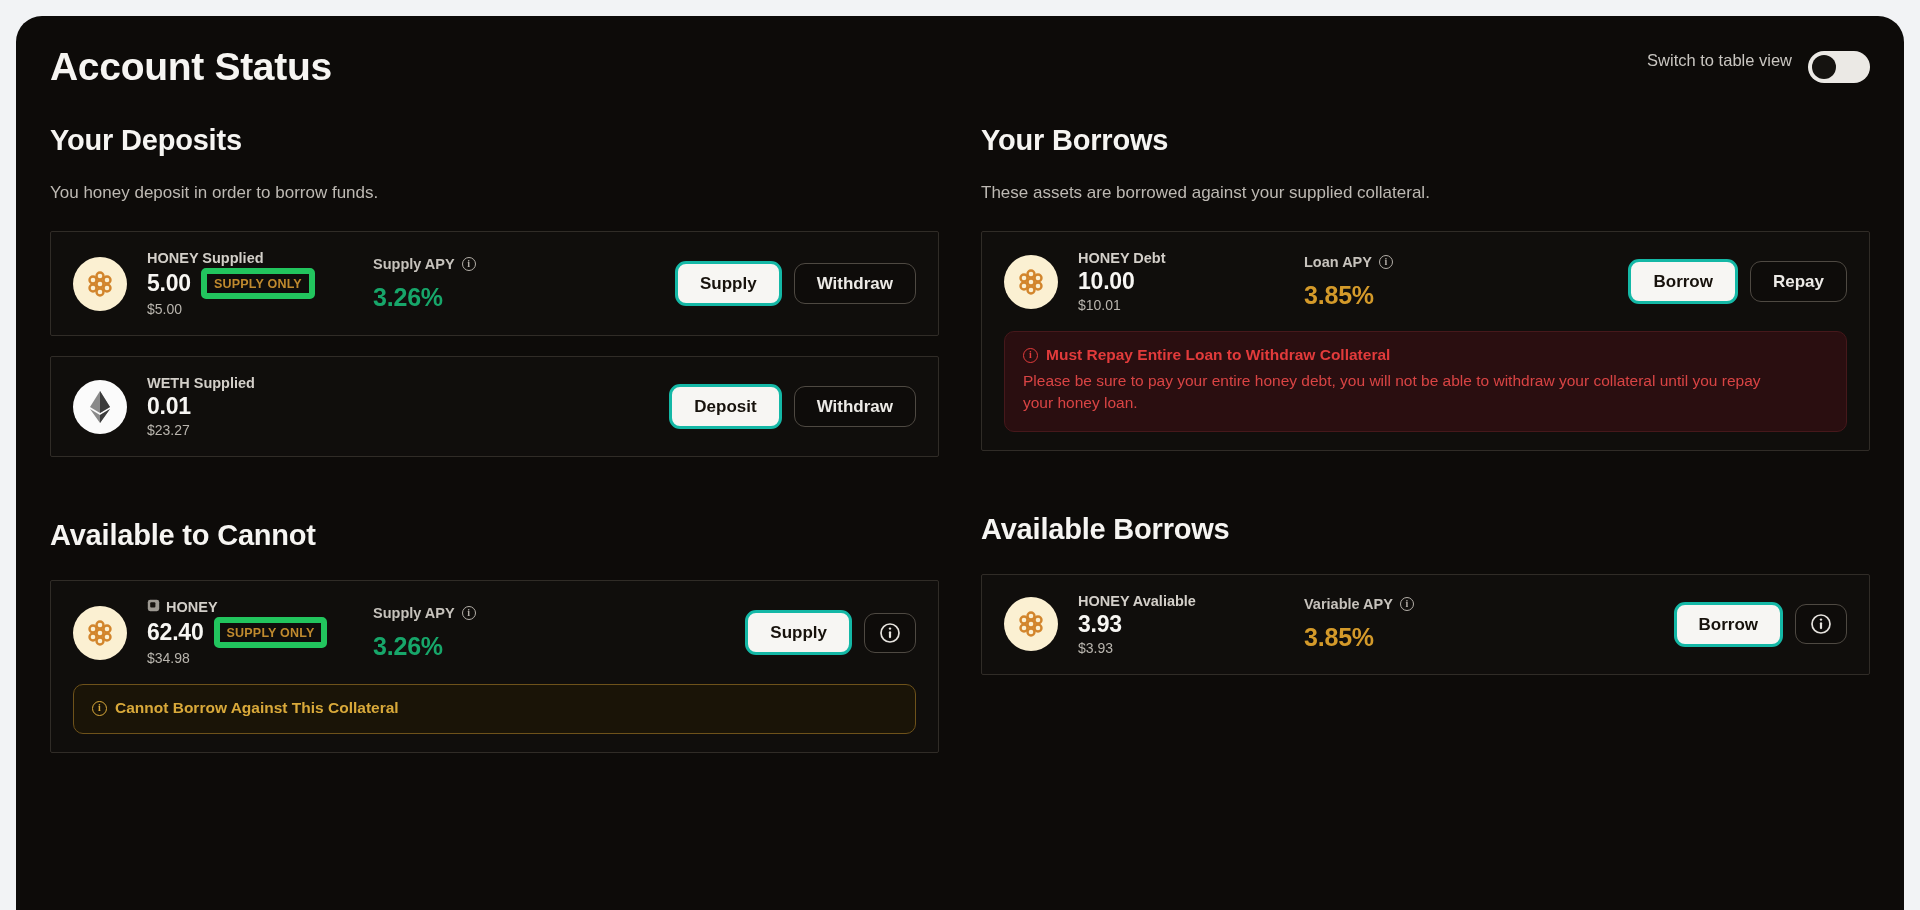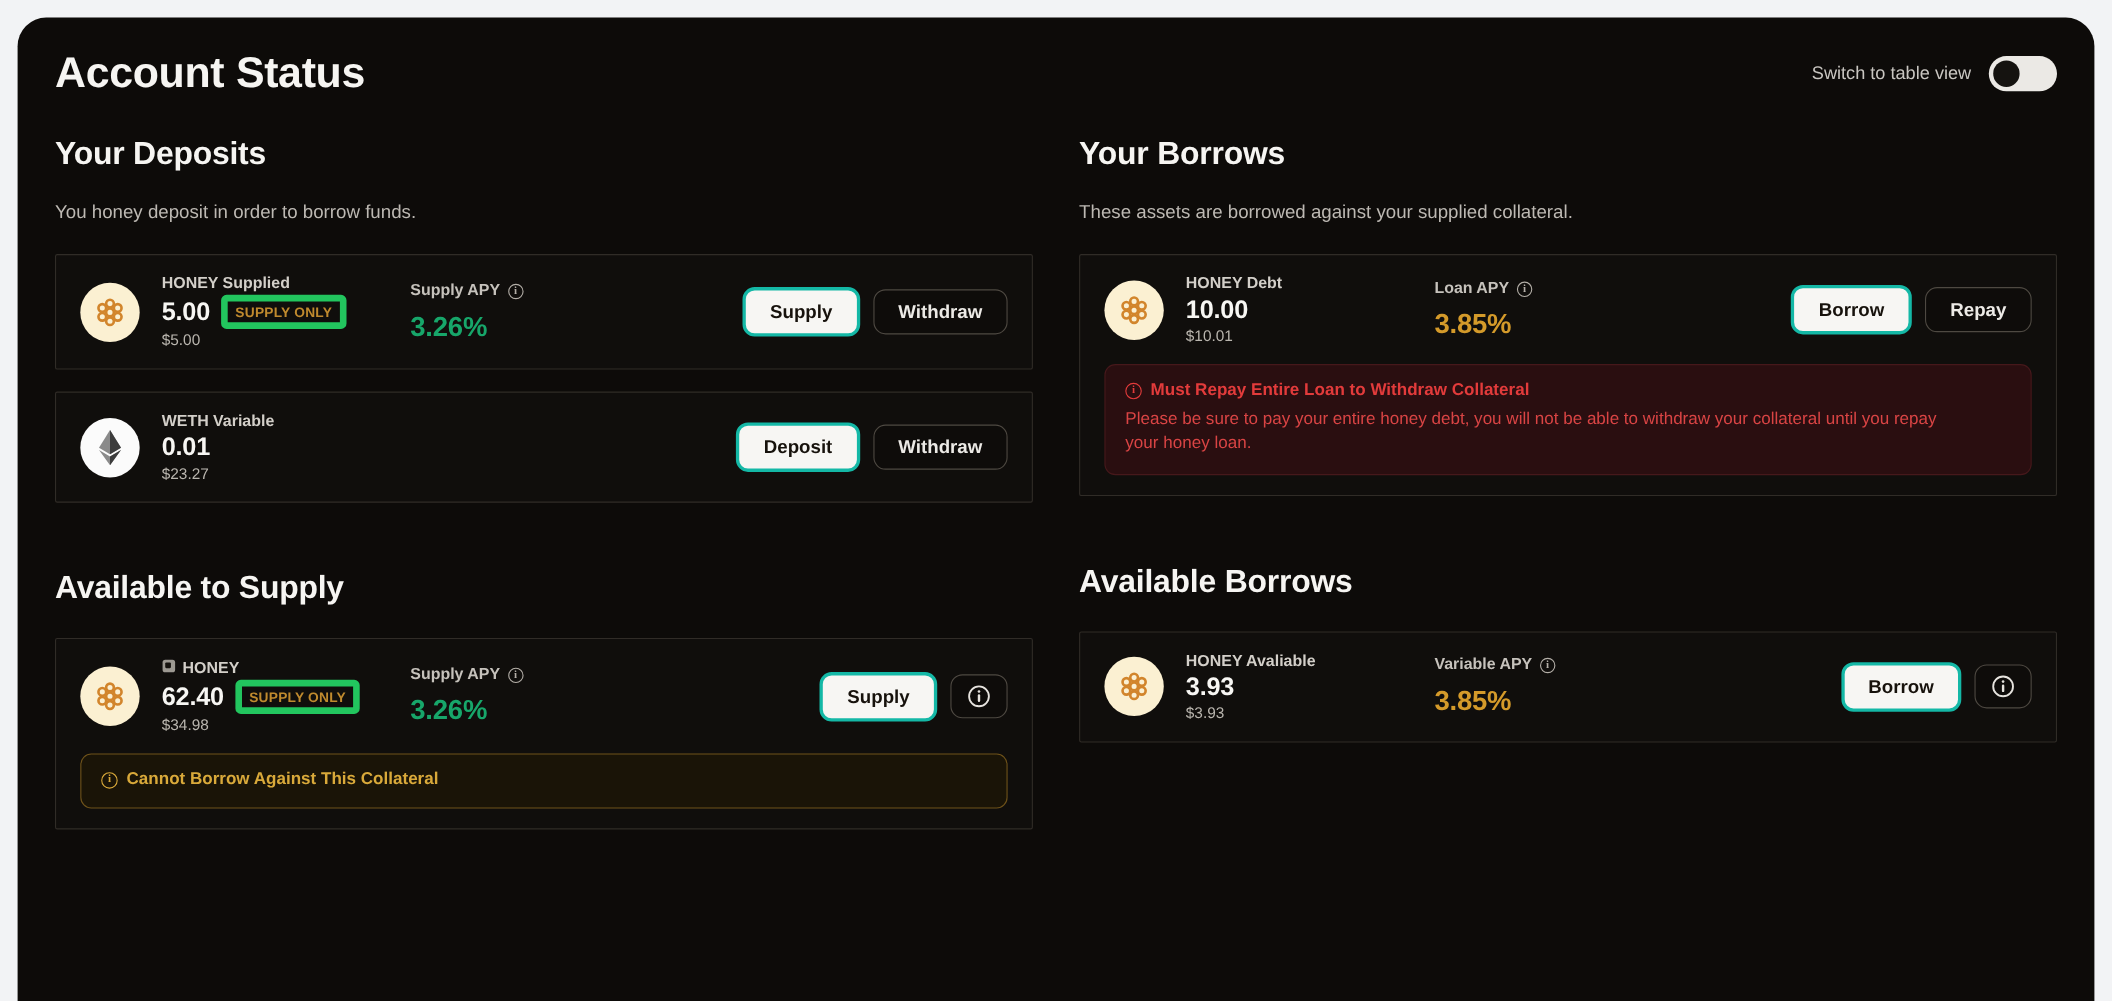--- a/index.html
+++ b/index.html
@@ -19,21 +19,21 @@
   }
   .header {
     display: flex; align-items: center; justify-content: space-between;
     padding: 24px 34px 0 34px;
     height: 78px;
   }
   .page-title {
     font-size: 39px; font-weight: bold; color: #f6f5f2;
     letter-spacing: -0.3px;
   }
-  .toggle-wrap { display: flex; align-items: center; gap: 16px; }
+  .toggle-wrap { display: flex; gap: 16px; }
   .toggle-label { font-size: 16.5px; color: #c9c6c1; }
   .toggle {
     width: 62px; height: 32px; border-radius: 16px;
     background: #ebe9e5; position: relative; cursor: pointer;
     border: none;
   }
   .toggle .knob {
     position: absolute; left: 4px; top: 4px;
     width: 24px; height: 24px; border-radius: 50%;
     background: #151310;
@@ -92,21 +92,21 @@
   .badge {
     font-size: 12.5px; font-weight: bold; color: #c08a2e;
     border: 6px solid #22c55e; border-radius: 5px;
     padding: 3px 7px 2px 7px; letter-spacing: 0.2px;
   }
   .asset-usd { font-size: 14px; color: #b9b5ae; }
 
   .apy { width: 210px; flex: 0 0 210px; }
   .apy-label {
     font-size: 14.5px; color: #c6c2bc; font-weight: 600;
-    display: flex; align-items: flex-end; gap: 7px;
+    display: flex; align-items: center; gap: 7px;
   }
   .apy-value {
     font-size: 25px; font-weight: bold; margin-top: 11px;
     letter-spacing: -0.2px;
   }
   .apy-value.green { color: #17a66a; }
   .apy-value.gold  { color: #d49a2a; }
 
   .actions { margin-left: auto; display: flex; align-items: center; gap: 12px; }
   .btn {
@@ -231,41 +231,41 @@
               <span class="coin weth">
                 <svg width="22" height="34" viewBox="0 0 22 34" aria-hidden="true">
                   <polygon points="11,1 21,17 11,23 1,17" fill="#8a8a8a"></polygon>
                   <polygon points="11,1 11,23 21,17" fill="#3c3c3c"></polygon>
                   <polygon points="11,25 21,19 11,33 1,19" fill="#8a8a8a"></polygon>
                   <polygon points="11,25 11,33 21,19" fill="#3c3c3c"></polygon>
                 </svg>
               </span>
               <span class="asset-meta">
                 <span class="asset-label">
-                  <span>WETH Variable</span>
+                  <span>WETH Supplied</span>
                 </span>
                 <span class="asset-amount-row">
                   <span class="asset-amount">0.01</span>
                 </span>
                 <span class="asset-usd">$23.27</span>
               </span>
             </div>
 
             <div class="apy"></div>
 
             <div class="actions">
               <button class="btn btn-primary">Deposit</button>
               <button class="btn btn-outline">Withdraw</button>
             </div>
           </div>
         </div>
       </div>
 
       <div class="section">
-        <div class="section-title">Available to Supply</div>
+        <div class="section-title">Available to Cannot</div>
 
         <div class="card">
           <div class="card-row">
             <div class="asset">
               <span class="coin honey">
                 <svg width="34" height="34" viewBox="0 0 34 34" aria-hidden="true">
                   <g fill="none" stroke="#d2852c" stroke-width="2.4">
                     <circle cx="17" cy="17" r="3.5"></circle>
                     <circle cx="17" cy="9" r="3.5"></circle>
                     <circle cx="17" cy="25" r="3.5"></circle>

